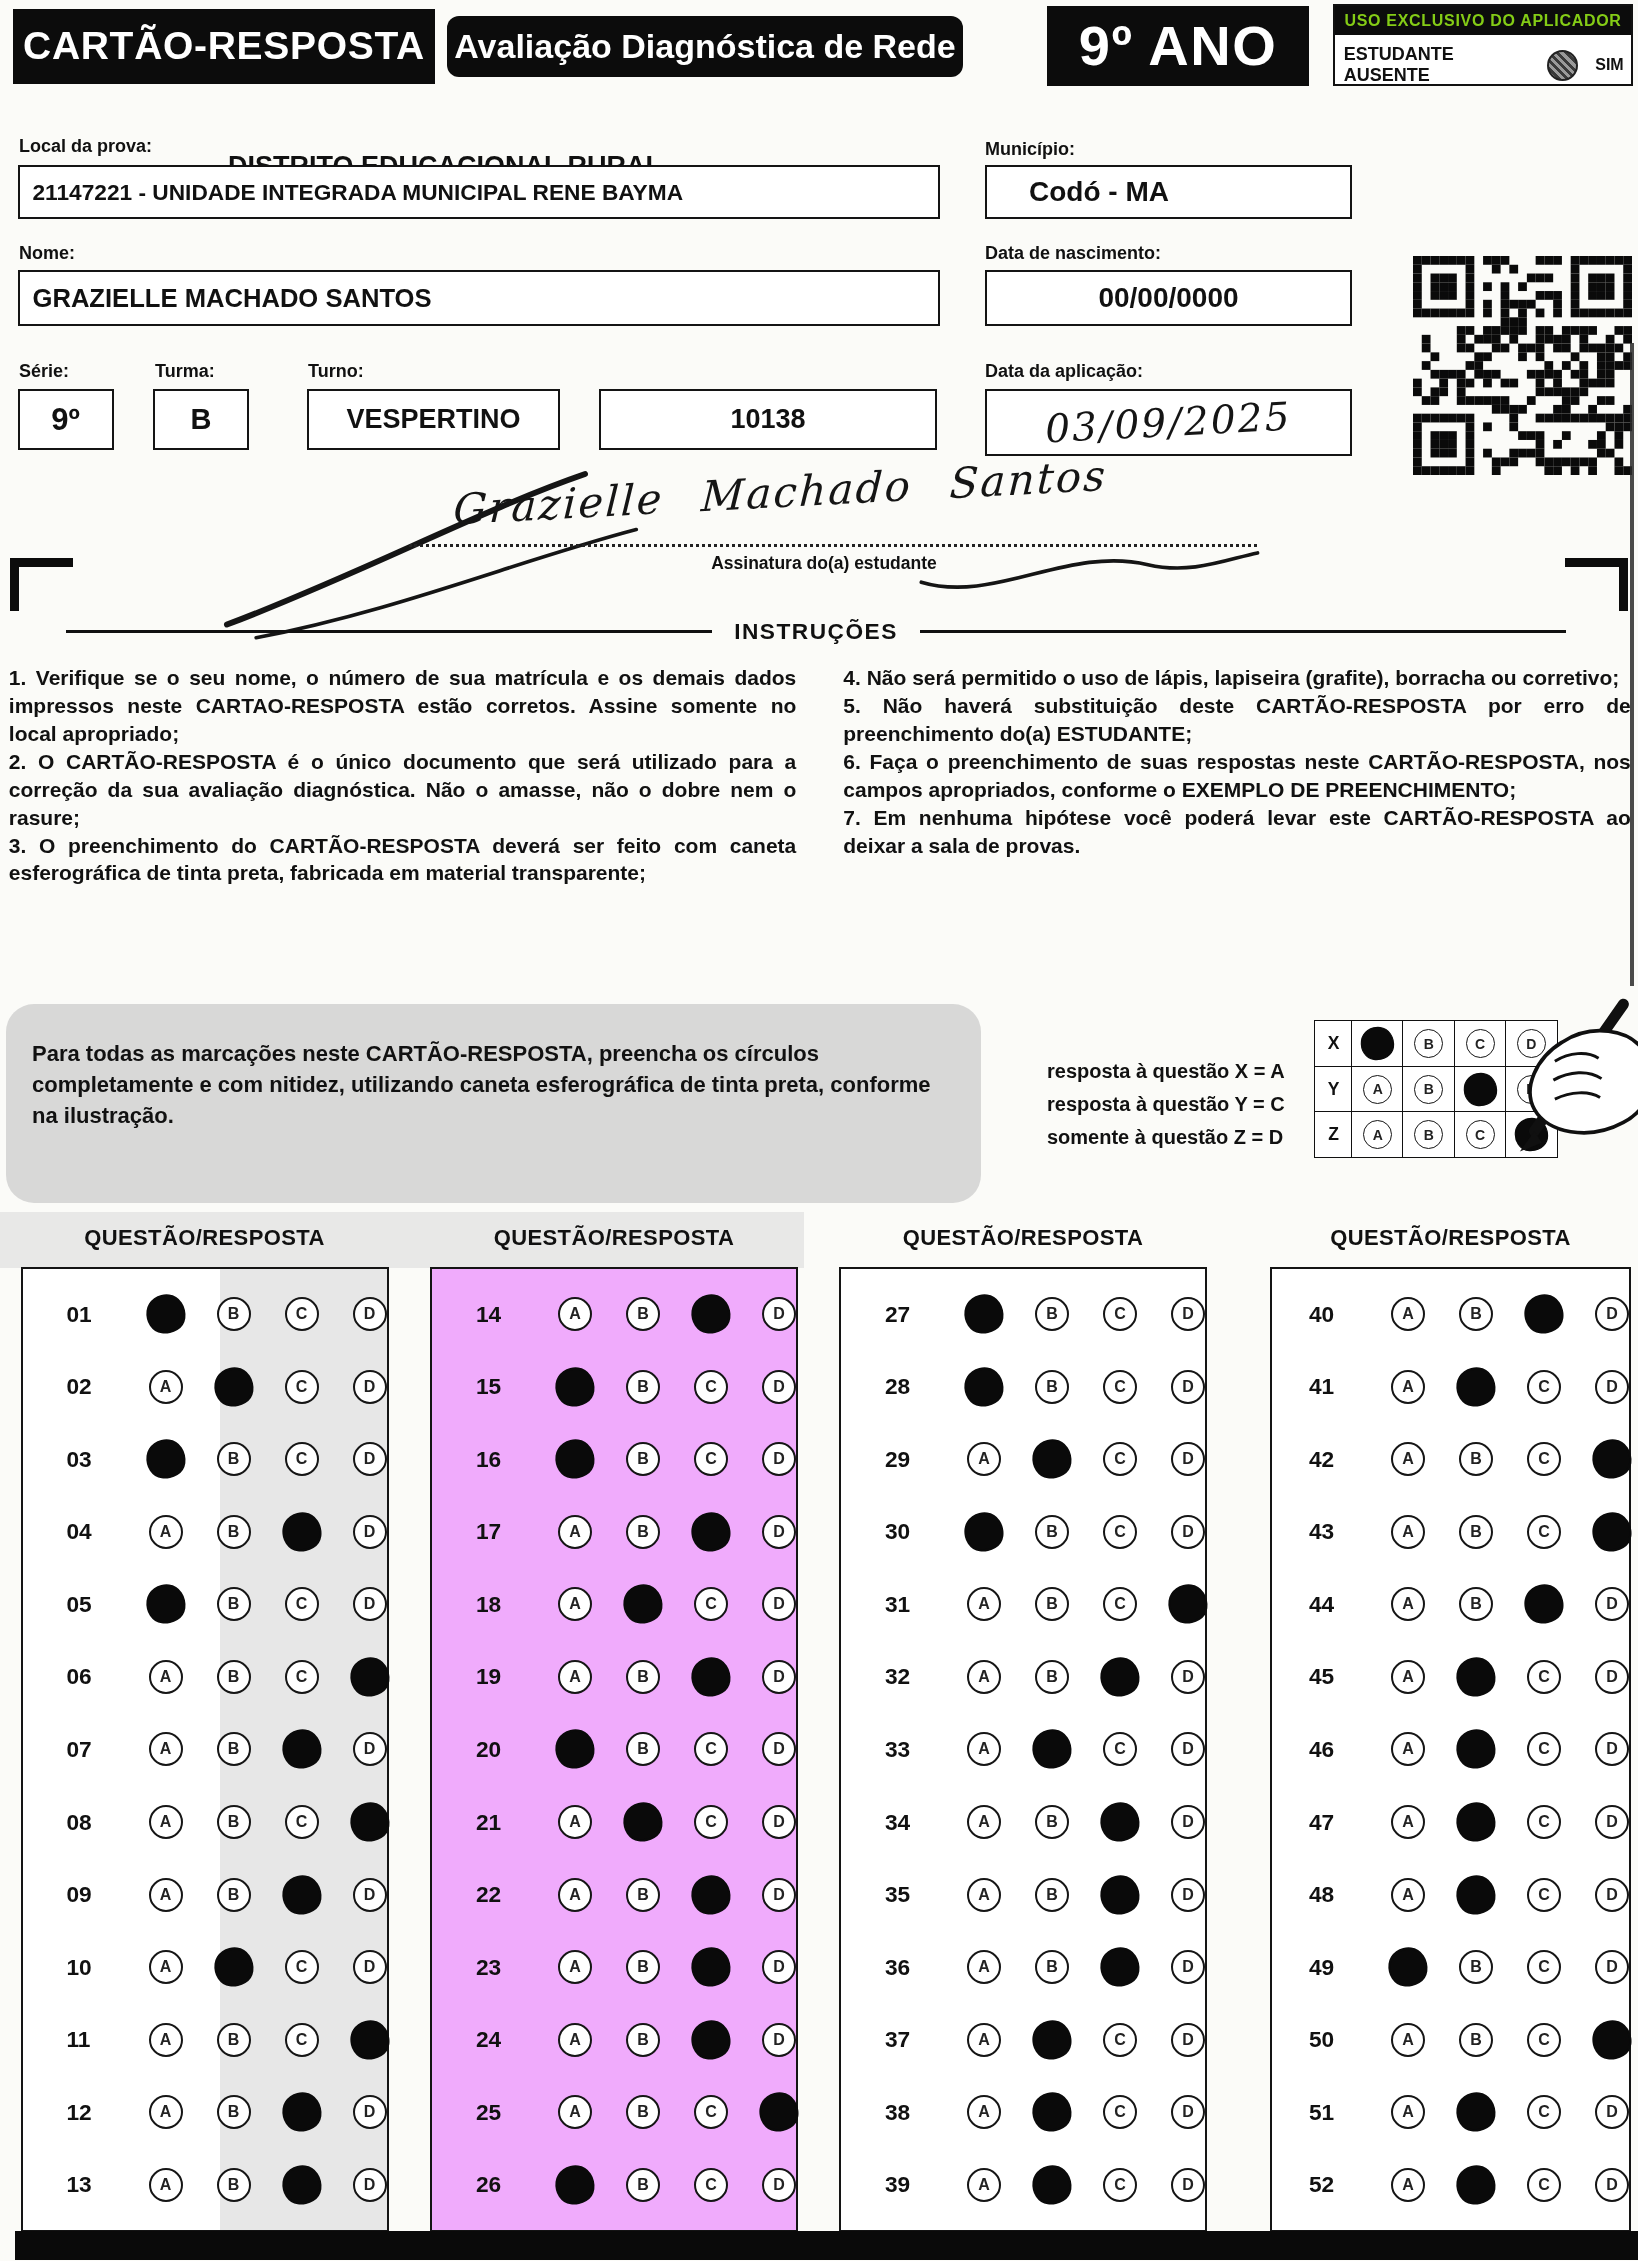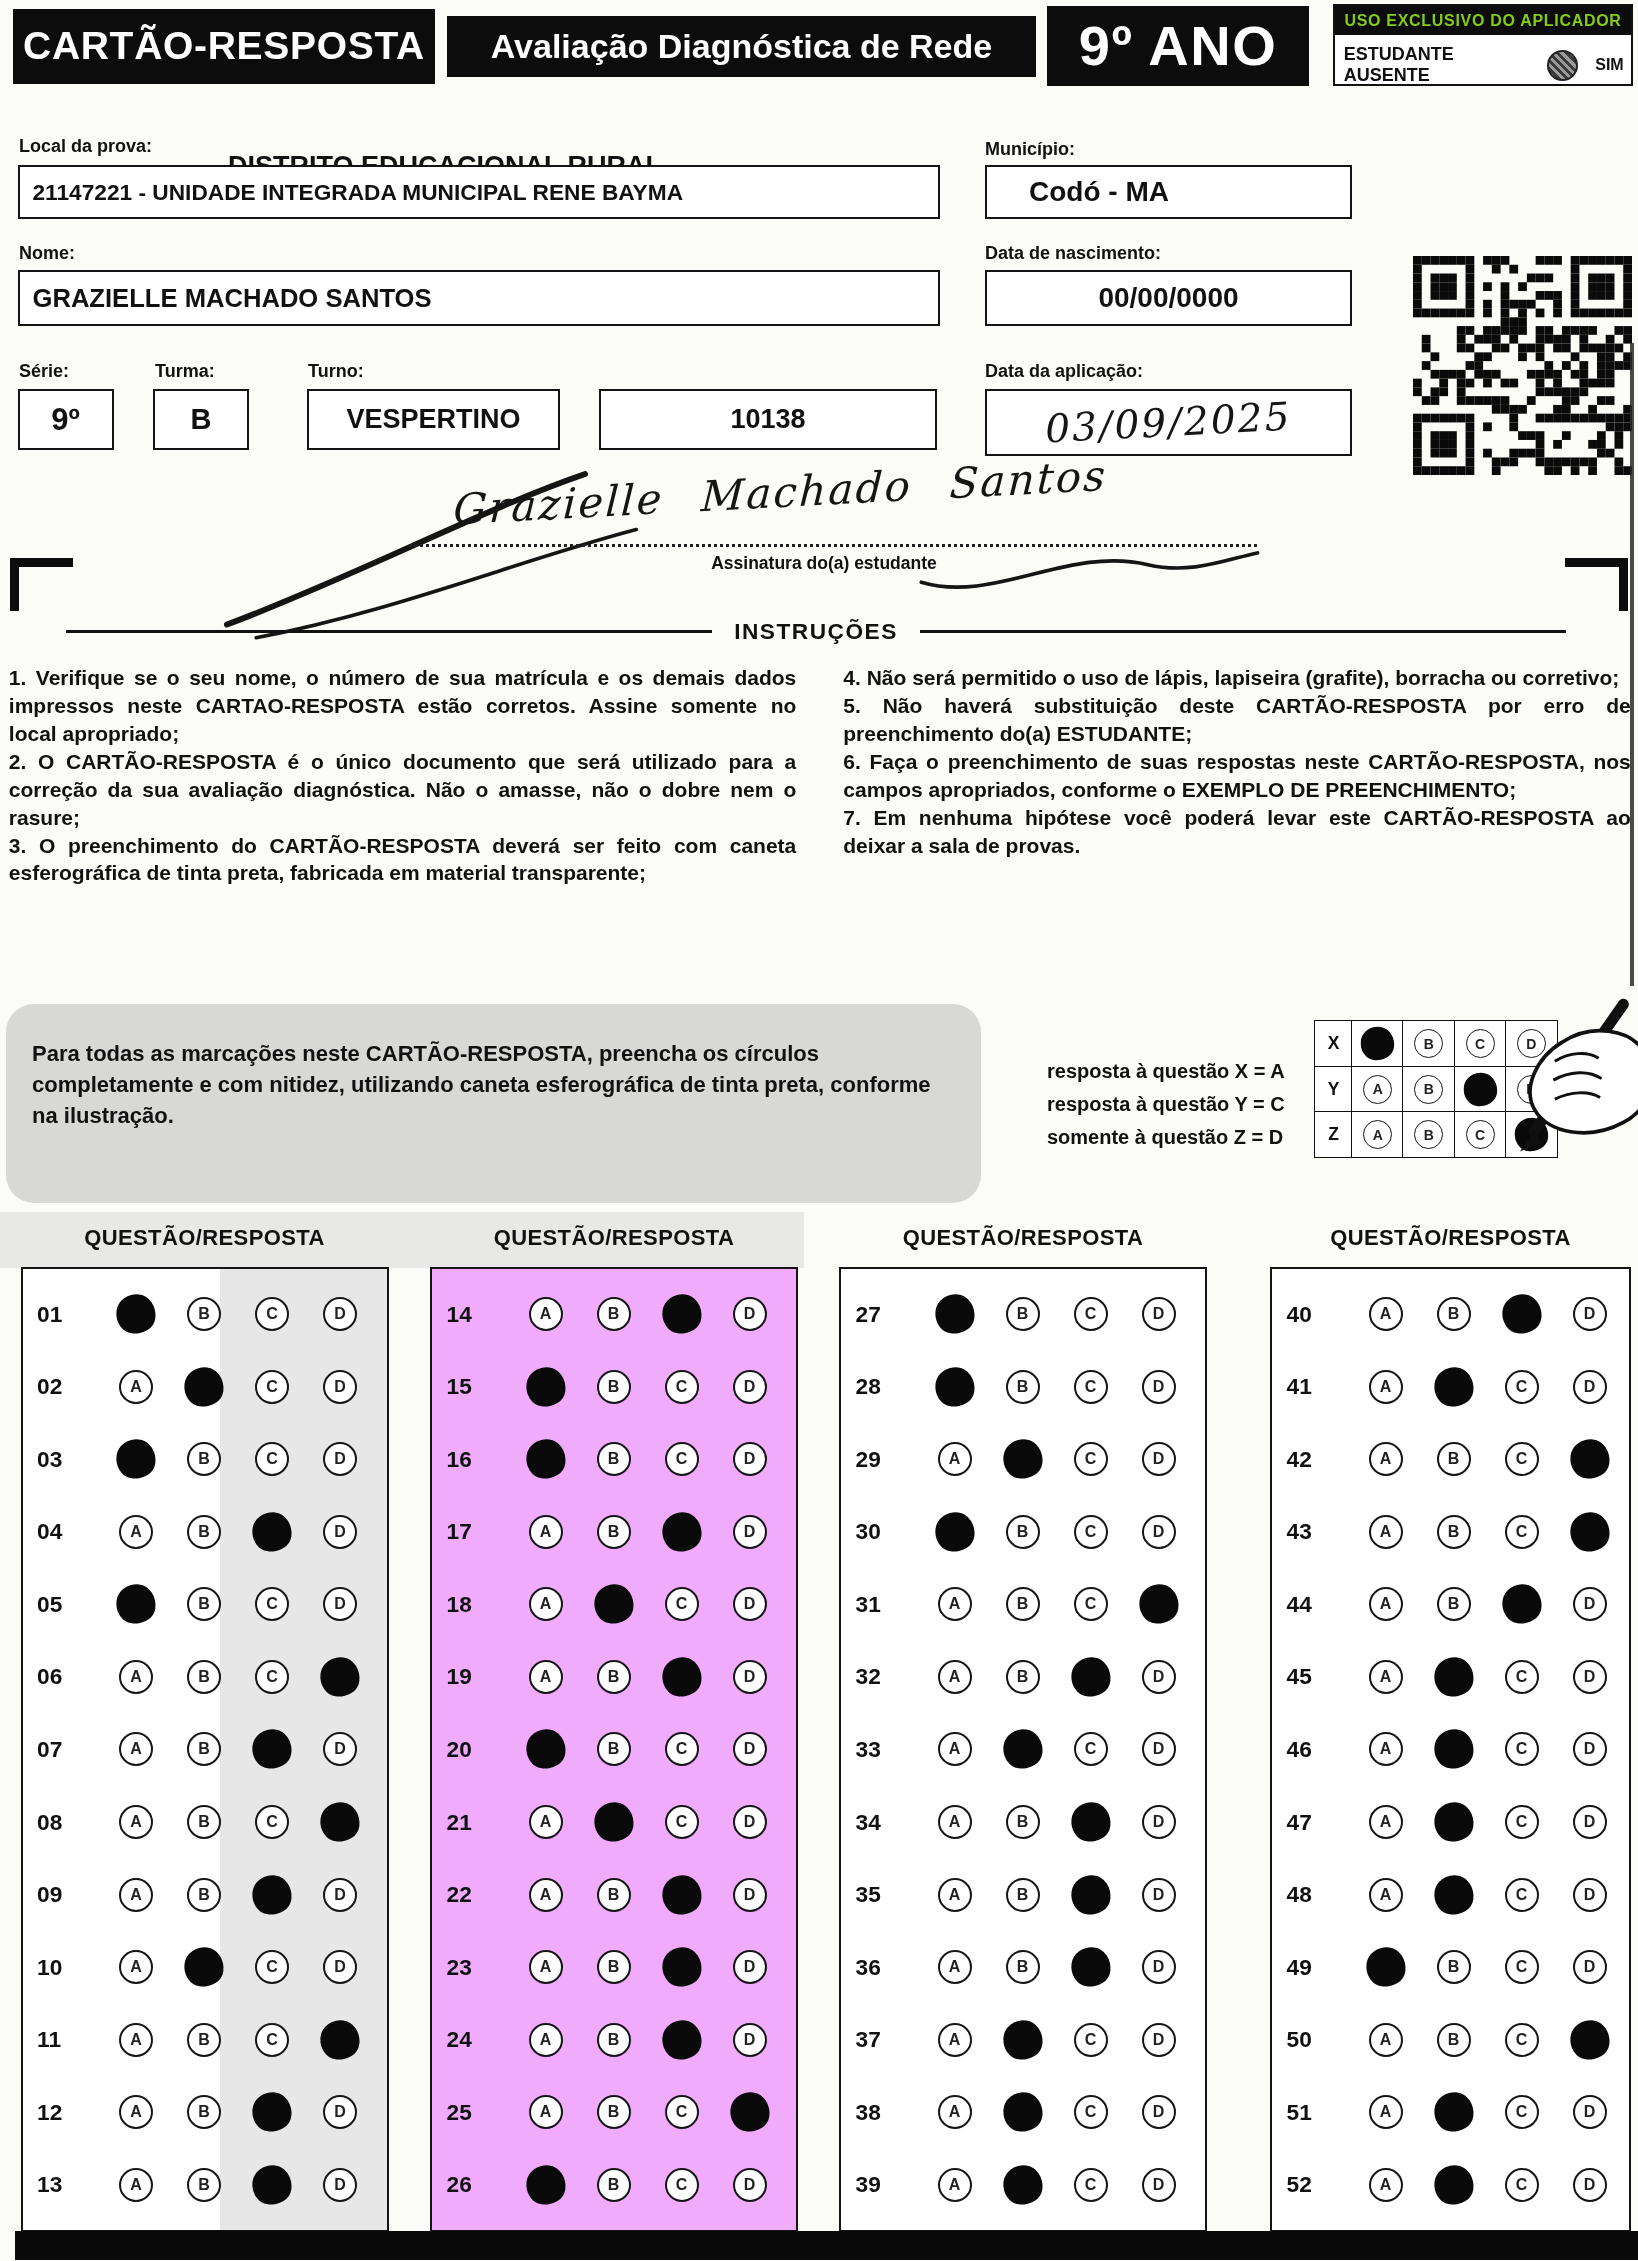--- a/index.html
+++ b/index.html
@@ -6,21 +6,21 @@
   html,body { background:#e8e8e6; }
   .page {
     position:relative; width:1639px; height:2261px;
     background:#fbfbf8; color:#111;
     font-family:"Liberation Sans", sans-serif;
     overflow:hidden; margin:0 auto;
   }
   .abs { position:absolute; }
   .blackbox { background:#0c0c0c; color:#fff; display:flex; align-items:center; justify-content:center; font-weight:700; }
   .t-box  { left:13px;  top:8.8px;  width:422px; height:75px; font-size:39px; letter-spacing:0.7px; }
-  .s-box  { left:447px; top:16px;  width:589px; height:61px;  font-size:34px; }
+  .s-box  { left:447px; top:16px;  width:516px; height:61px;  font-size:34px;border-radius:12px; }
   .g-box  { left:1047px;top:5.8px;   width:262px; height:80px; font-size:56px; letter-spacing:1.5px; }
 
   .apl-box { left:1333px; top:4.4px; width:300px; height:82px; border:2.2px solid #111; background:#fff; }
   .apl-strip { height:29px; background:#0c0c0c; color:#84cc16; display:flex; align-items:center; justify-content:center; font-size:16px; font-weight:700; letter-spacing:0.7px; }
   .apl-row { display:flex; align-items:center; padding:8.8px 7.3px 0 8.8px; gap:20px; }
   .apl-label { font-size:18px; font-weight:700; }
   .absent-bubble {
     width:31px; height:31px; border-radius:50%; border:2.2px solid #222; flex:none;
     background:repeating-linear-gradient(45deg,#3a3a3a 0 2.9px,#9a9a9a 2.9px 5.8px);
   }
@@ -68,21 +68,21 @@
   .q-header { top:1225px; height:31px; font-size:22px; font-weight:700; text-align:center; letter-spacing:0.4px; }
   .hdr-shade { left:0; top:1212px; width:804px; height:56px; background:#d6d6d6; opacity:.5; }
 
   .a-box {
     top:1267px; height:965px; border:2.2px solid #141414; background:#fff;
     display:flex; flex-direction:column; justify-content:space-around; padding:8.8px 0;
   }
   .a-box.shaded { background:#f0abfc; }
   .a-box.halfshade { background:linear-gradient(90deg,#fff 54%,#e7e7e7 54%); }
 
-  .q-row { display:flex; align-items:center; gap:34px; padding-left:14.6px; }
+  .q-row { display:flex; align-items:center; gap:34px; padding-left:14.6px;justify-content:flex-end; }
   .q-num { width:48px; font-size:22.7px; font-weight:700; flex:none; }
 
   .bubble {
     width:34px; height:34px; border:2.2px solid #151515; border-radius:50%;
     display:flex; align-items:center; justify-content:center;
     font-size:16px; font-weight:700; background:#fff; flex:none; color:#222;
   }
   .bubble.filled {
     background:#0a0a0a; border-color:#0a0a0a; color:transparent;
     border-radius:52% 48% 55% 45% / 48% 55% 45% 52%;

